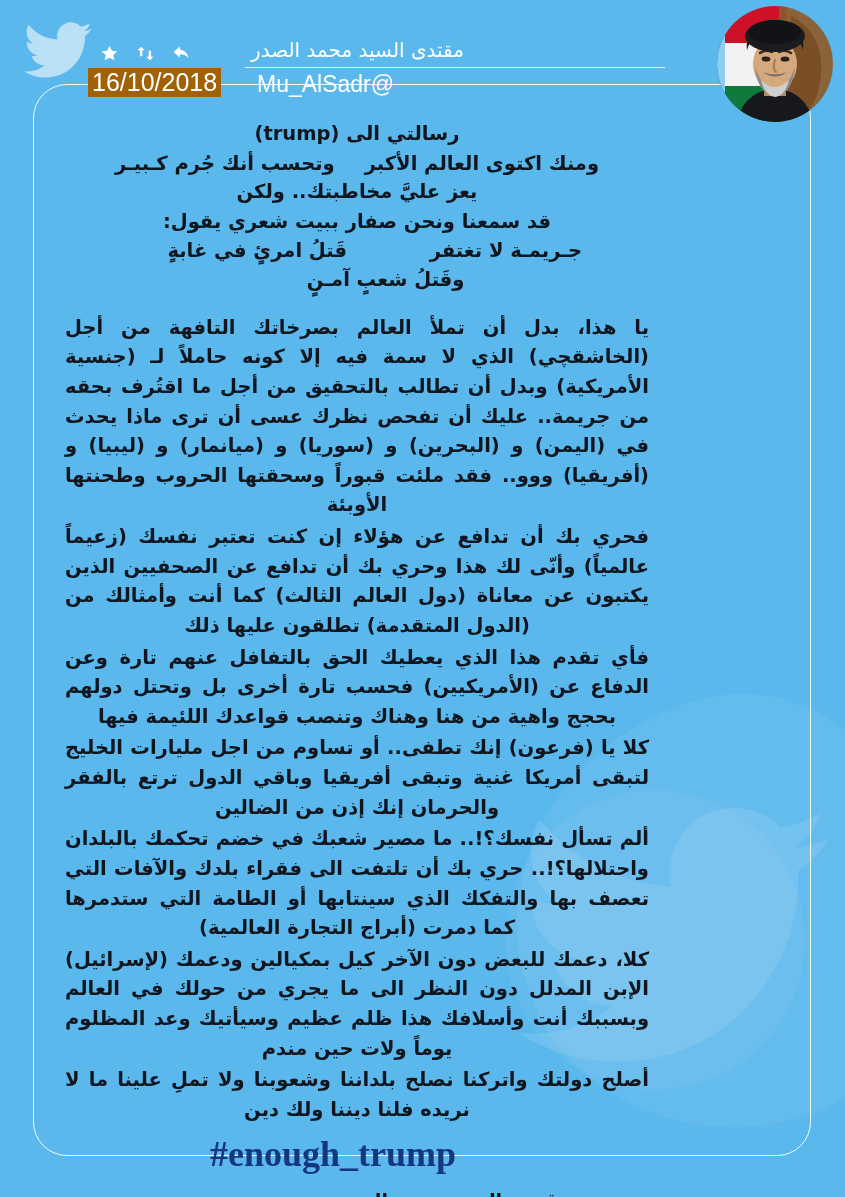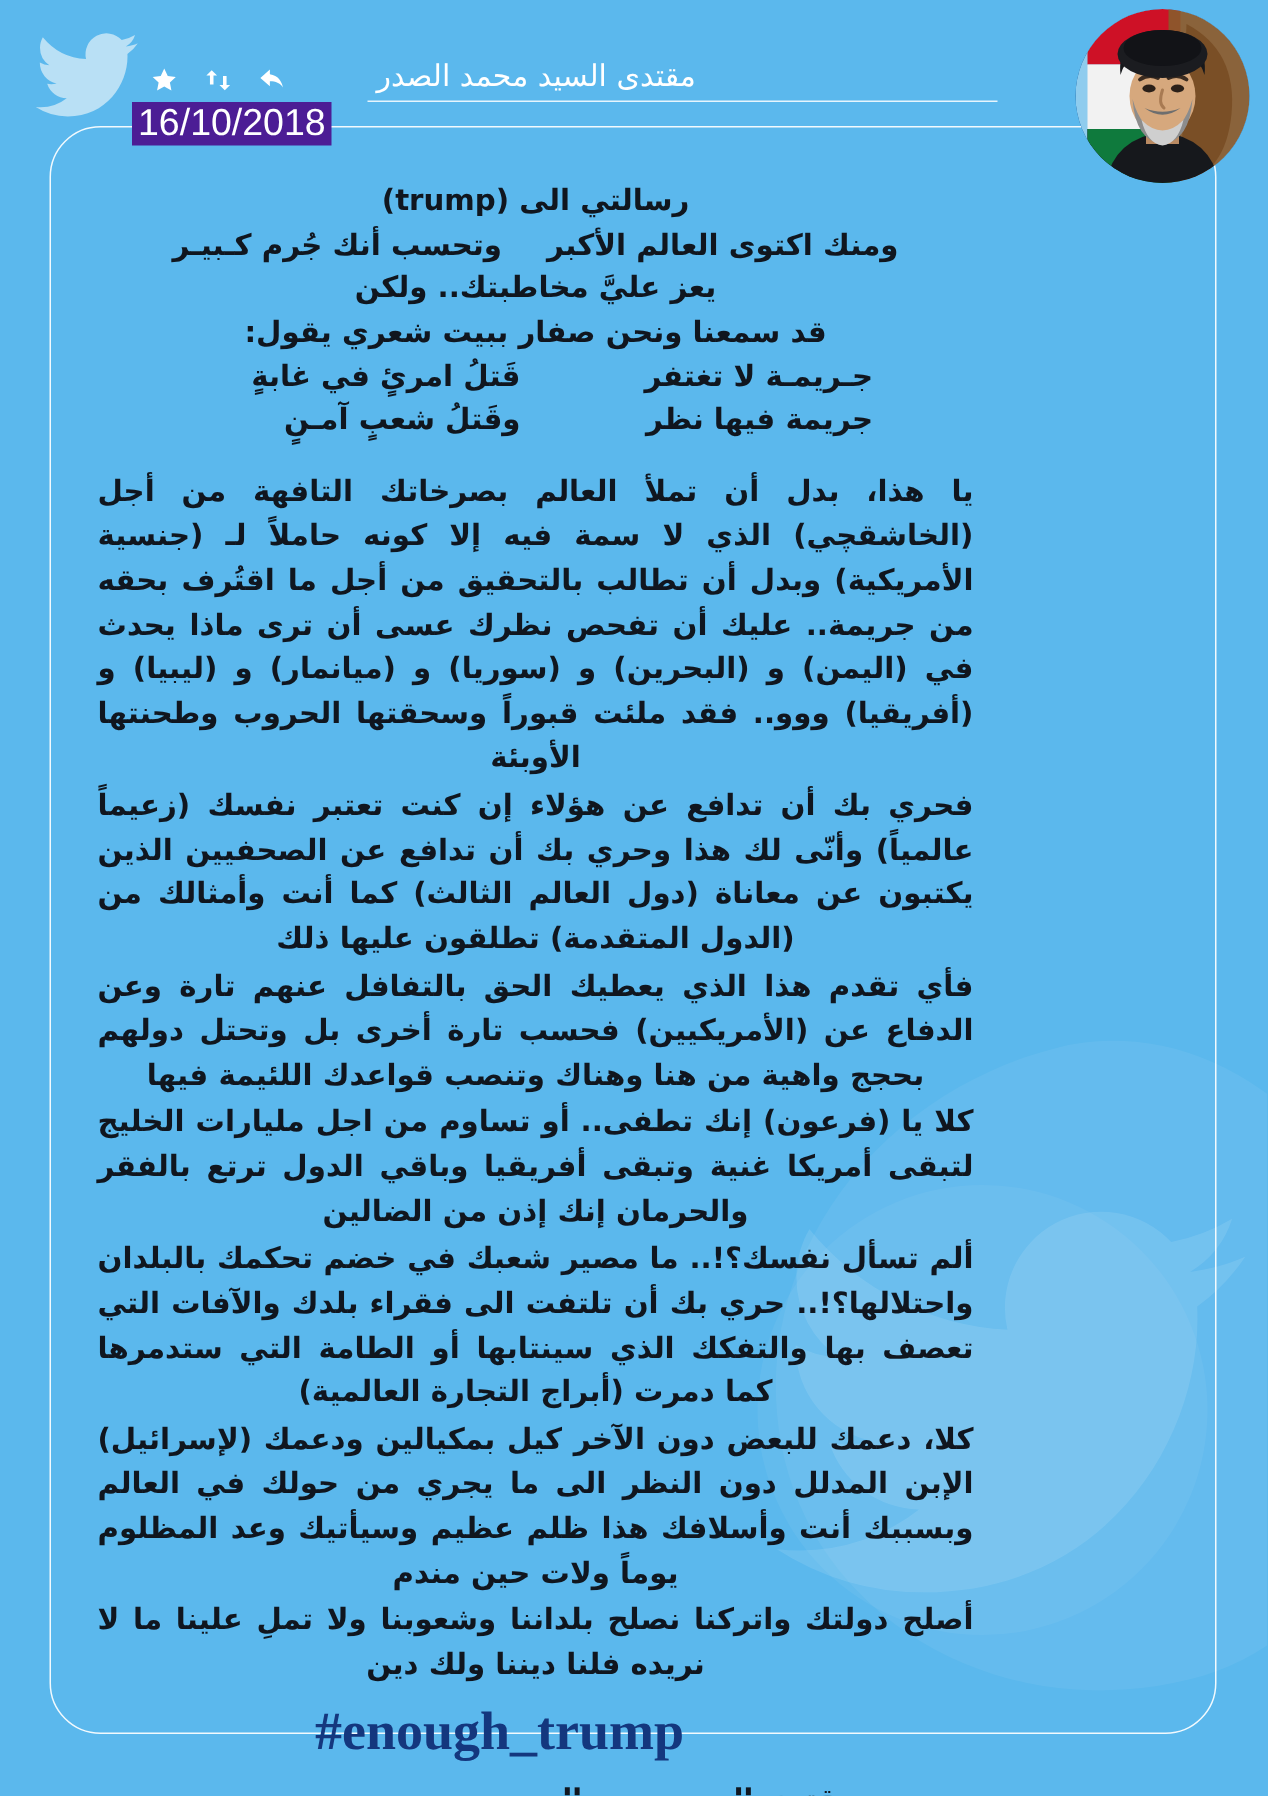--- a/index.html
+++ b/index.html
@@ -89,21 +89,21 @@
   .tweet-date {
     position: absolute;
     left: 88px;
     top: 68px;
     font-family: "Liberation Sans", sans-serif;
     font-size: 25px;
     color: #ffffff;
     letter-spacing: 0px;
     direction: ltr;
     white-space: nowrap;
-    background: #4c1d95;
+    background: #a16207;
     padding: 0 4px;
     z-index: 5;
   }
 
   .account-block {
     position: absolute;
     right: 180px;
     top: 36px;
     width: 420px;
     text-align: left;
@@ -275,20 +275,21 @@
           <path d="M12 2.2l2.95 6.18 6.8.85-5 4.66 1.3 6.72L12 17.3l-6.05 3.31 1.3-6.72-5-4.66 6.8-.85L12 2.2z"></path>
         </svg>
       </span>
     </div>
 
     <div class="tweet-date">16/10/2018</div>
 
     <div class="account-block">
       <div class="account-name">مقتدى السيد محمد الصدر</div>
       <div class="account-divider"></div>
+      <div class="account-handle">Mu_AlSadr@</div>
     </div>
 
     <div class="avatar">
       <svg viewBox="0 0 116 116" aria-hidden="true">
         <defs>
           <clipPath id="avclip">
               <circle cx="58" cy="58" r="58"></circle>
             </clipPath>
         </defs>
         <g clip-path="url(#avclip)">
@@ -340,21 +341,20 @@
       <div class="line">يعز عليَّ مخاطبتك.. ولكن</div>
     </div>
 
     <div class="line" style="text-align:center;">قد سمعنا ونحن صفار ببيت شعري يقول:</div>
 
     <div class="verse">
       <span class="hemistich-b">جـريمـة لا تغتفر</span>
       <span class="hemistich-a">قَتلُ امرئٍ في غابةٍ</span>
     </div>
     <div class="verse">
-      <span class="hemistich-b">جريمة فيها نظر</span>
       <span class="hemistich-a">وقَتلُ شعبٍ آمـنٍ</span>
     </div>
 
     <div class="spacer-sm"></div>
 
     <p class="para first">يا هذا، بدل أن تملأ العالم بصرخاتك التافهة من أجل (الخاشقچي) الذي لا سمة فيه إلا كونه حاملاً لـ (جنسية الأمريكية) وبدل أن تطالب بالتحقيق من أجل ما اقتُرف بحقه من جريمة.. عليك أن تفحص نظرك عسى أن ترى ماذا يحدث في (اليمن) و (البحرين) و (سوريا) و (ميانمار) و (ليبيا) و (أفريقيا) ووو.. فقد ملئت قبوراً وسحقتها الحروب وطحنتها الأوبئة</p>
     <p class="para">فحري بك أن تدافع عن هؤلاء إن كنت تعتبر نفسك (زعيماً عالمياً) وأنّى لك هذا وحري بك أن تدافع عن الصحفيين الذين يكتبون عن معاناة (دول العالم الثالث) كما أنت وأمثالك من (الدول المتقدمة) تطلقون عليها ذلك</p>
     <p class="para">فأي تقدم هذا الذي يعطيك الحق بالتفافل عنهم تارة وعن الدفاع عن (الأمريكيين) فحسب تارة أخرى بل وتحتل دولهم بحجج واهية من هنا وهناك وتنصب قواعدك اللئيمة فيها</p>
     <p class="para">كلا يا (فرعون) إنك تطفى.. أو تساوم من اجل مليارات الخليج لتبقى أمريكا غنية وتبقى أفريقيا وباقي الدول ترتع بالفقر والحرمان إنك إذن من الضالين</p>
     <p class="para">ألم تسأل نفسك؟!.. ما مصير شعبك في خضم تحكمك بالبلدان واحتلالها؟!.. حري بك أن تلتفت الى فقراء بلدك والآفات التي تعصف بها والتفكك الذي سينتابها أو الطامة التي ستدمرها كما دمرت (أبراج التجارة العالمية)</p>

